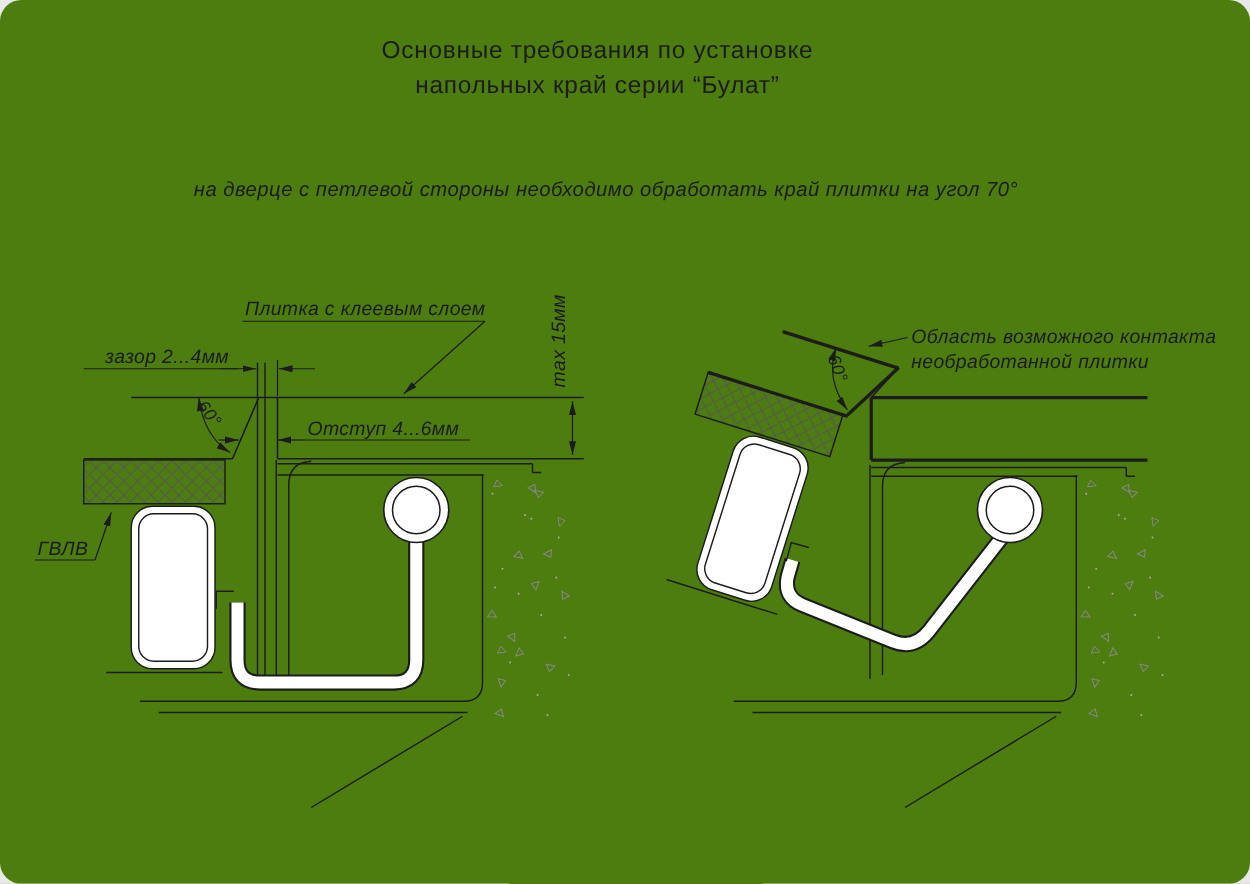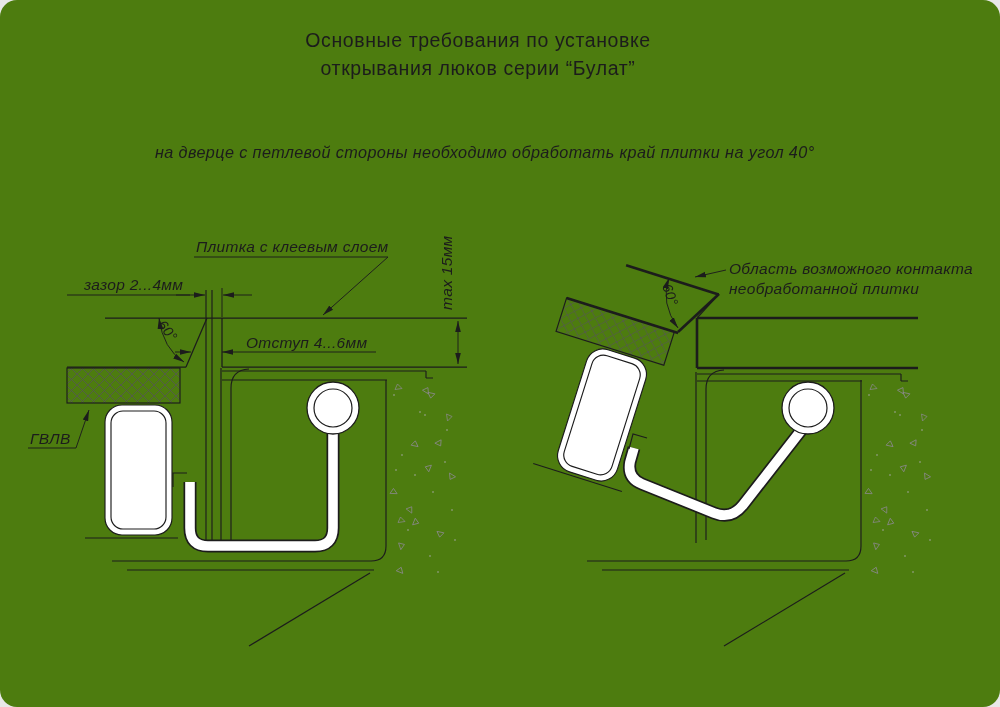--- a/index.html
+++ b/index.html
@@ -25,25 +25,25 @@
   .lbl{font-size:15.5px;}
   .ang{font-size:14px;}
 </style>
 </head>
 <body>
 
 <div class="page">
 
   <div class="title">
     <div>Основные требования по установке</div>
-    <div>открывания люков серии “Булат”</div>
+    <div>напольных край серии “Булат”</div>
   </div>
 
   <div class="note">
-    <div>на дверце с петлевой стороны необходимо обработать край плитки на угол 40°</div>
+    <div>на дверце с петлевой стороны необходимо обработать край плитки на угол 70°</div>
   </div>
 
   <svg class="draw" viewBox="0 0 1000 707">
     <defs>
       <marker id="arr" markerWidth="12" markerHeight="8" refX="11" refY="4" orient="auto-start-reverse" markerUnits="userSpaceOnUse">
         <path d="M0,1.2 L11,4 L0,6.8 Z" fill="#1c1c1c"></path>
       </marker>
       <pattern id="xhatch" width="11" height="11" patternUnits="userSpaceOnUse">
         <path d="M0,11 L11,0 M0,0 L11,11 M-1,1 L1,-1 M10,12 L12,10 M10,-1 L12,1 M-1,10 L1,12" stroke="#555" stroke-width="0.8" fill="none"></path>
       </pattern>

